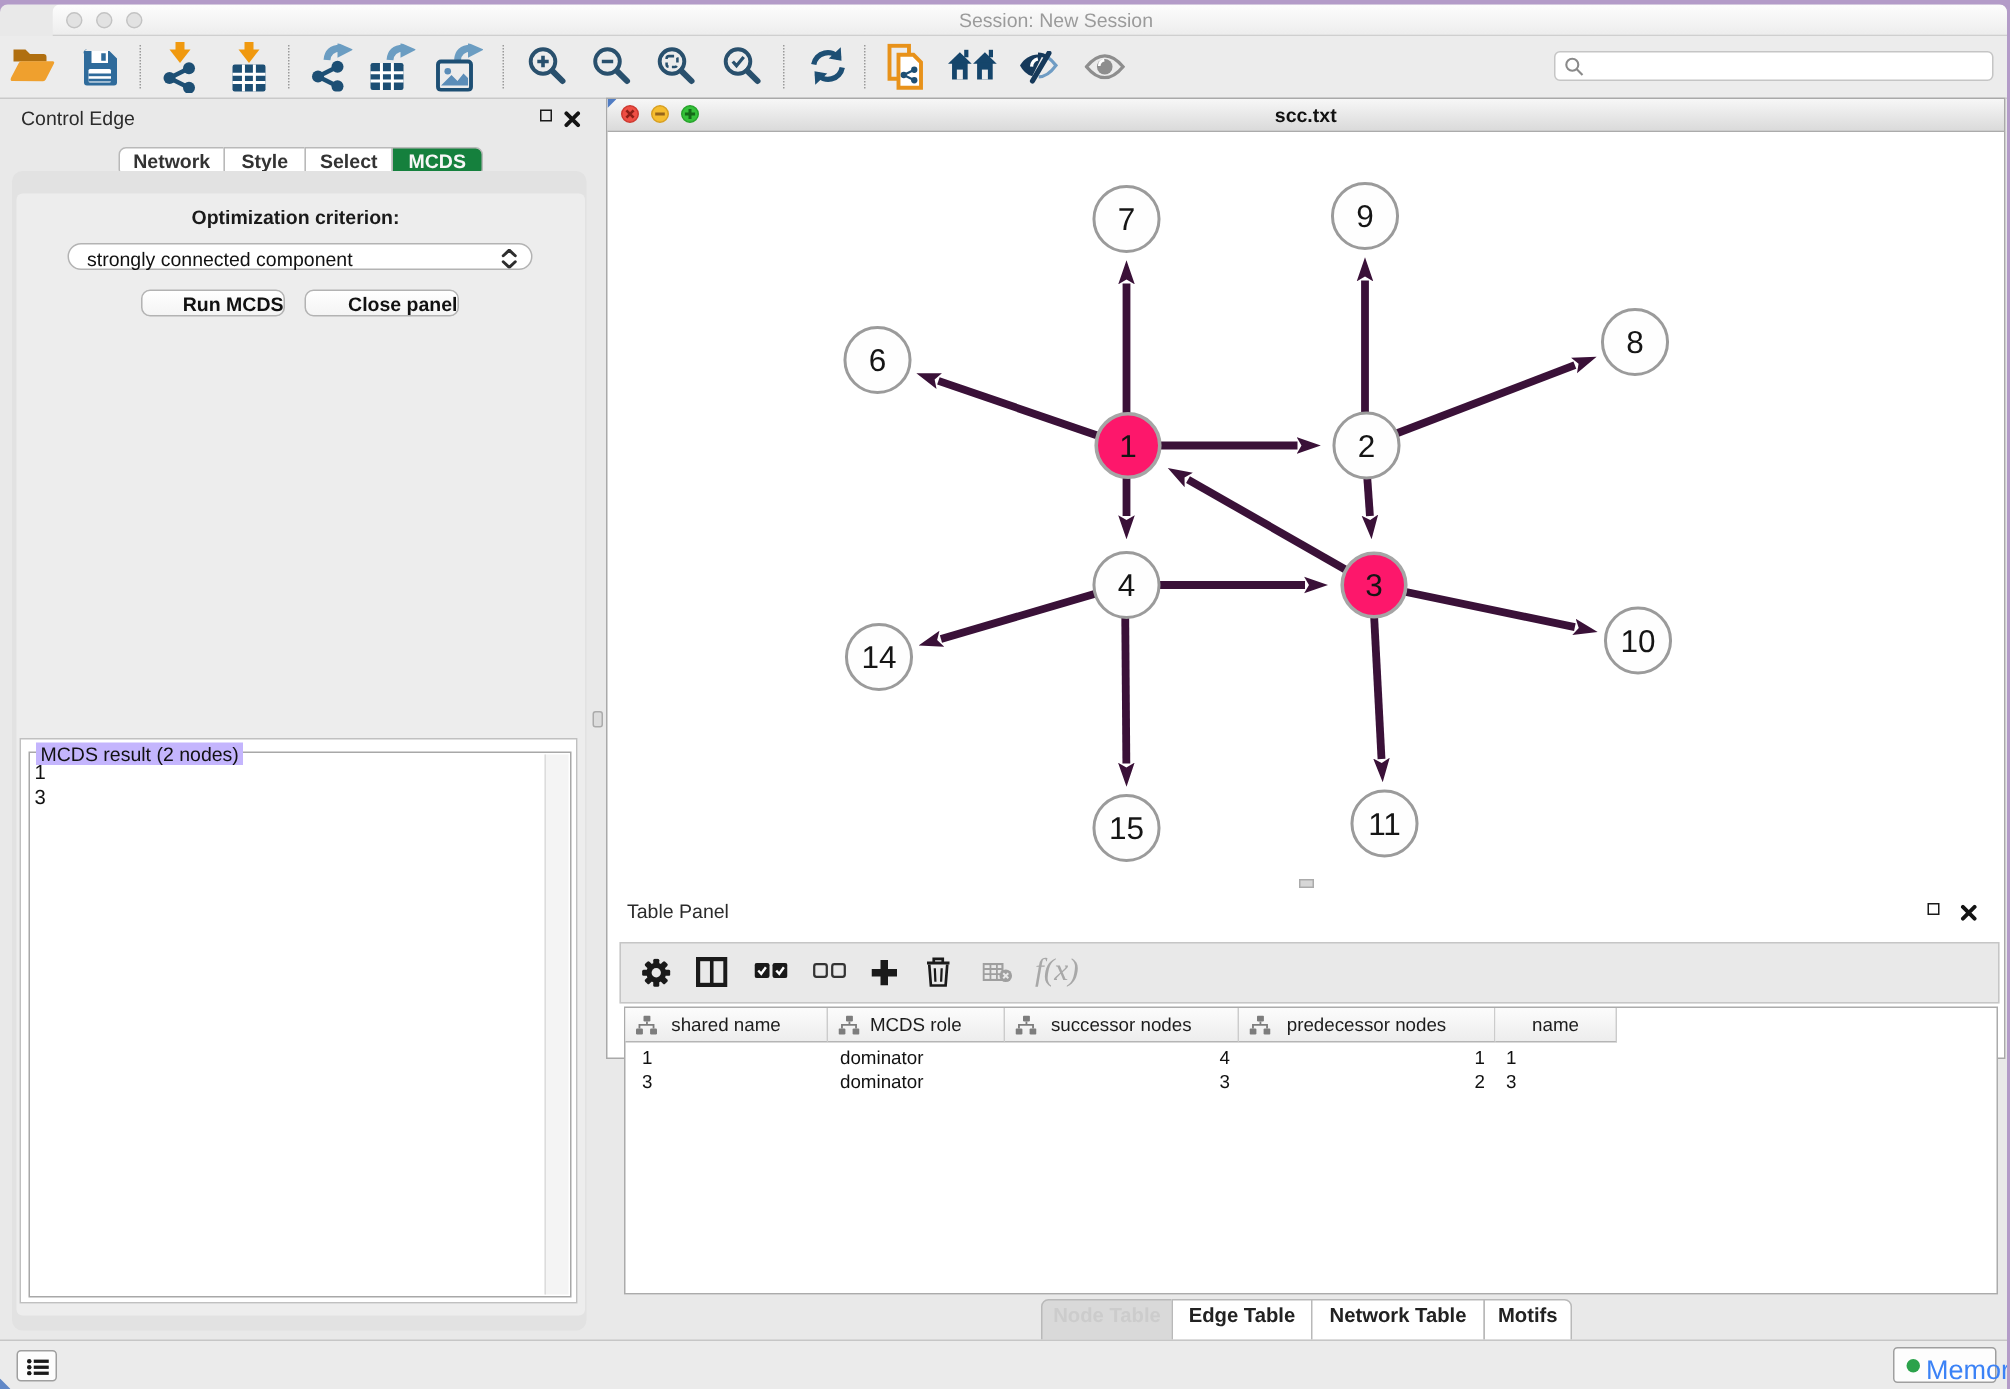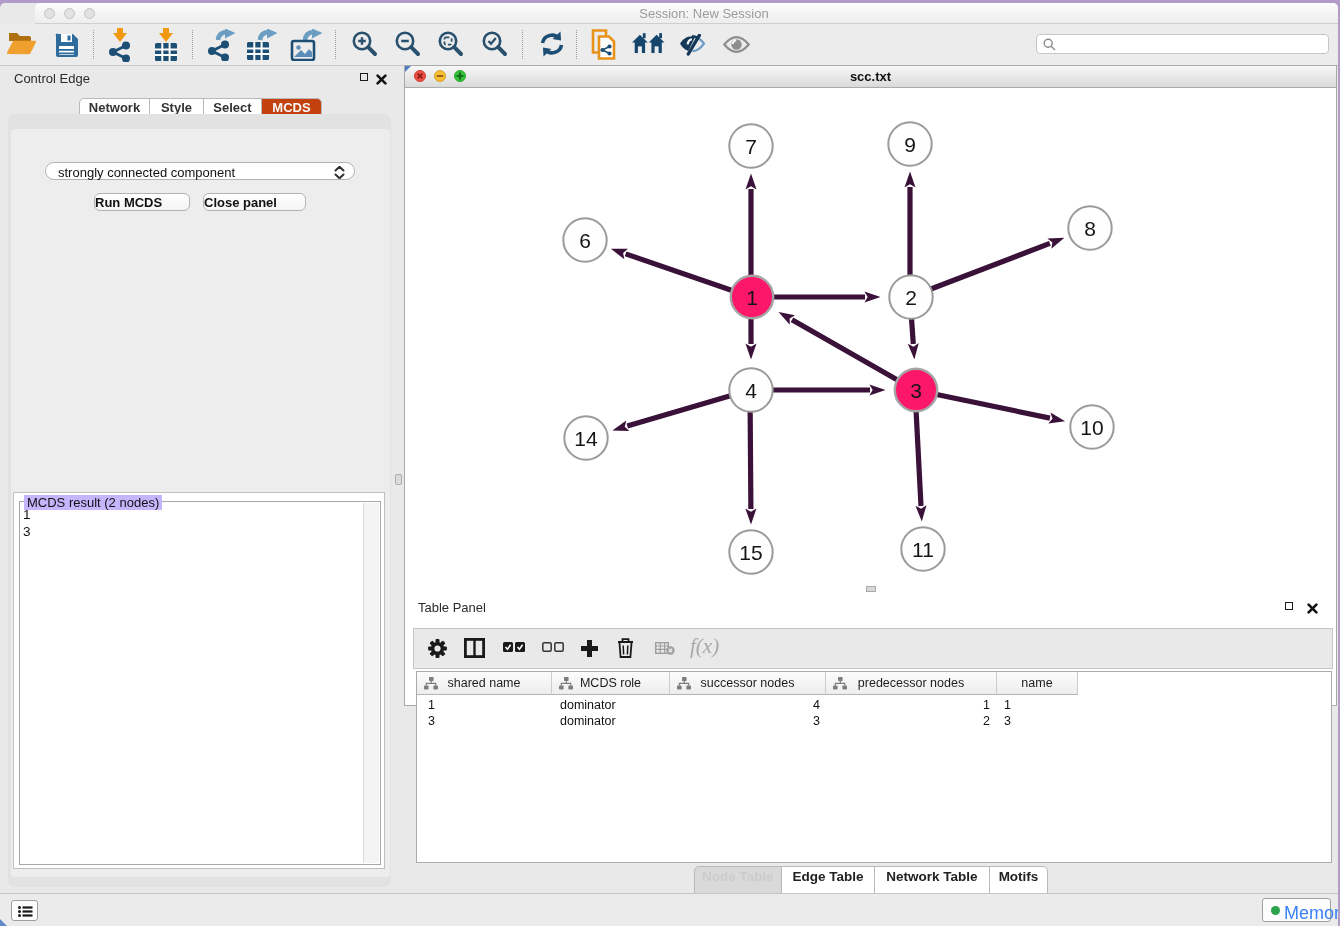--- a/index.html
+++ b/index.html
@@ -12,21 +12,21 @@
   .wtitle{position:absolute;top:3px;left:0;width:1338px;text-align:center;font-size:13px;color:#9b9b9b;}
   
   .toolbar{position:absolute;left:0;top:21px;width:1338px;height:41px;background:#ececec;border-bottom:1px solid #c9c9c9;}
   .tsep{position:absolute;top:6px;height:29px;width:0;border-left:1px dotted #9a9a9a;}
   .ticon{position:absolute;top:5px;}
   .search{position:absolute;left:1036px;top:10px;width:291px;height:18px;background:#fff;border:1px solid #c5c5c5;border-radius:4px;}
   
   .phead{position:absolute;font-size:13px;color:#2b2b2b;}
   .floatbtn{position:absolute;width:8px;height:8px;border:1.5px solid #1a1a1a;box-sizing:border-box;background:transparent;}
   .tab{position:absolute;box-sizing:border-box;background:#fff;border:1px solid #b9b9b9;font-size:13px;font-weight:bold;color:#333;text-align:center;line-height:18px;height:20px;}
-  .btn{position:absolute;background:linear-gradient(#ffffff,#f4f4f4);border:1px solid #b3b3b3;border-radius:6px;box-sizing:border-box;font-size:13px;font-weight:bold;color:#111;text-align:left;}
+  .btn{position:absolute;background:linear-gradient(#ffffff,#f4f4f4);border:1px solid #b3b3b3;border-radius:6px;box-sizing:border-box;font-size:13px;font-weight:bold;color:#111;text-align:right;}
   
   .netframe{position:absolute;left:404px;top:62px;width:933px;height:641px;background:#fff;border:1px solid #a9a9a9;box-sizing:border-box;}
   .nettitle{position:absolute;left:0;top:0;width:100%;height:21px;background:linear-gradient(#f7f7f7,#dadada);border-bottom:1px solid #ababab;}
   .tl{position:absolute;top:4px;width:12px;height:12px;border-radius:50%;box-sizing:border-box;}
   
   .tp-toolbox{position:absolute;left:413px;top:625px;width:920px;height:41px;background:#e9e9e9;border:1px solid #c6c6c6;box-sizing:border-box;}
   .tablebox{position:absolute;left:416px;top:668px;width:916px;height:192px;background:#fff;border:1px solid #ababab;box-sizing:border-box;}
   .thcell{position:absolute;top:0;height:23px;background:linear-gradient(#fcfcfc,#ededed);border-right:1px solid #cccccc;border-bottom:1px solid #b5b5b5;box-sizing:border-box;font-size:12.5px;color:#1c1c1c;}
   .thtext{position:absolute;width:100%;text-align:center;top:4px;left:0;}
   .sitemap{position:absolute;left:7px;top:5px;}
@@ -197,24 +197,25 @@
 
   <div class="phead" style="left:14px;top:68px;">Control Edge</div>
   <div class="floatbtn" style="left:360px;top:70px;"></div>
   <svg class="abs" style="left:376px;top:71px;" width="11" height="11" viewBox="0 0 11 11">
       <path d="M1.6,1.6 L9.4,9.4 M9.4,1.6 L1.6,9.4" stroke="#141414" stroke-width="2.6" stroke-linecap="round"></path>
     </svg>
 
   <div class="tab" style="left:79px;top:95px;width:71px;border-radius:5px 0 0 5px;">Network</div>
   <div class="tab" style="left:149px;top:95px;width:55px;">Style</div>
   <div class="tab" style="left:203px;top:95px;width:59px;">Select</div>
-  <div class="tab" style="left:261px;top:95px;width:61px;border-radius:0 5px 5px 0;background:#c2410c;color:#f7f7f7;">MCDS</div>
+  <div class="tab" style="left:261px;top:95px;width:61px;border-radius:0 5px 5px 0;background:#15803d;color:#f7f7f7;">MCDS</div>
 
   <div class="abs" style="left:8px;top:111px;width:383px;height:773px;background:#e2e2e2;border-radius:7px;"></div>
   <div class="abs" style="left:11px;top:126px;width:379px;height:748px;background:#ededed;border-radius:4px;"></div>
+  <div class="abs" style="left:7px;top:134px;width:380px;text-align:center;font-size:13px;font-weight:bold;color:#1a1a1a;">Optimization criterion:</div>
   <div class="abs" style="left:45px;top:159px;width:310px;height:18px;background:#fff;border:1px solid #b3b3b3;border-radius:9px;box-sizing:border-box;">
     <div class="abs" style="left:12px;top:1.5px;font-size:13px;color:#111;">strongly connected component</div>
     <svg class="abs" style="right:9px;top:2.5px;" width="11" height="13" viewBox="0 0 11 13">
       <path d="M1.5,4.5 L5.5,0.8 L9.5,4.5" fill="none" stroke="#2e2e2e" stroke-width="2" stroke-linecap="round" stroke-linejoin="round"></path>
       <path d="M1.5,8.5 L5.5,12.2 L9.5,8.5" fill="none" stroke="#2e2e2e" stroke-width="2" stroke-linecap="round" stroke-linejoin="round"></path>
     </svg>
   </div>
   <div class="btn" style="left:94px;top:190px;width:96px;height:18px;line-height:17px;">Run MCDS</div>
   <div class="btn" style="left:203px;top:190px;width:103px;height:18px;line-height:17px;">Close panel</div>
 

